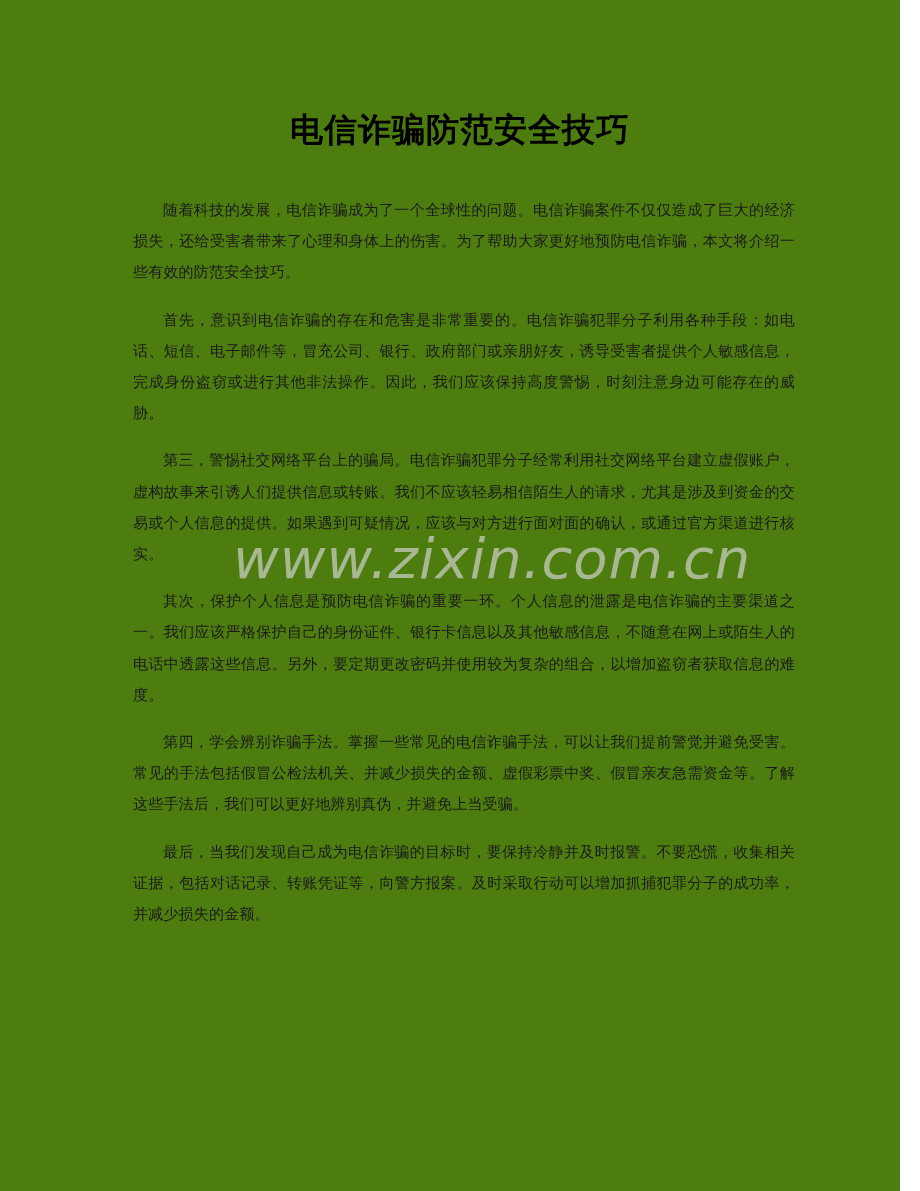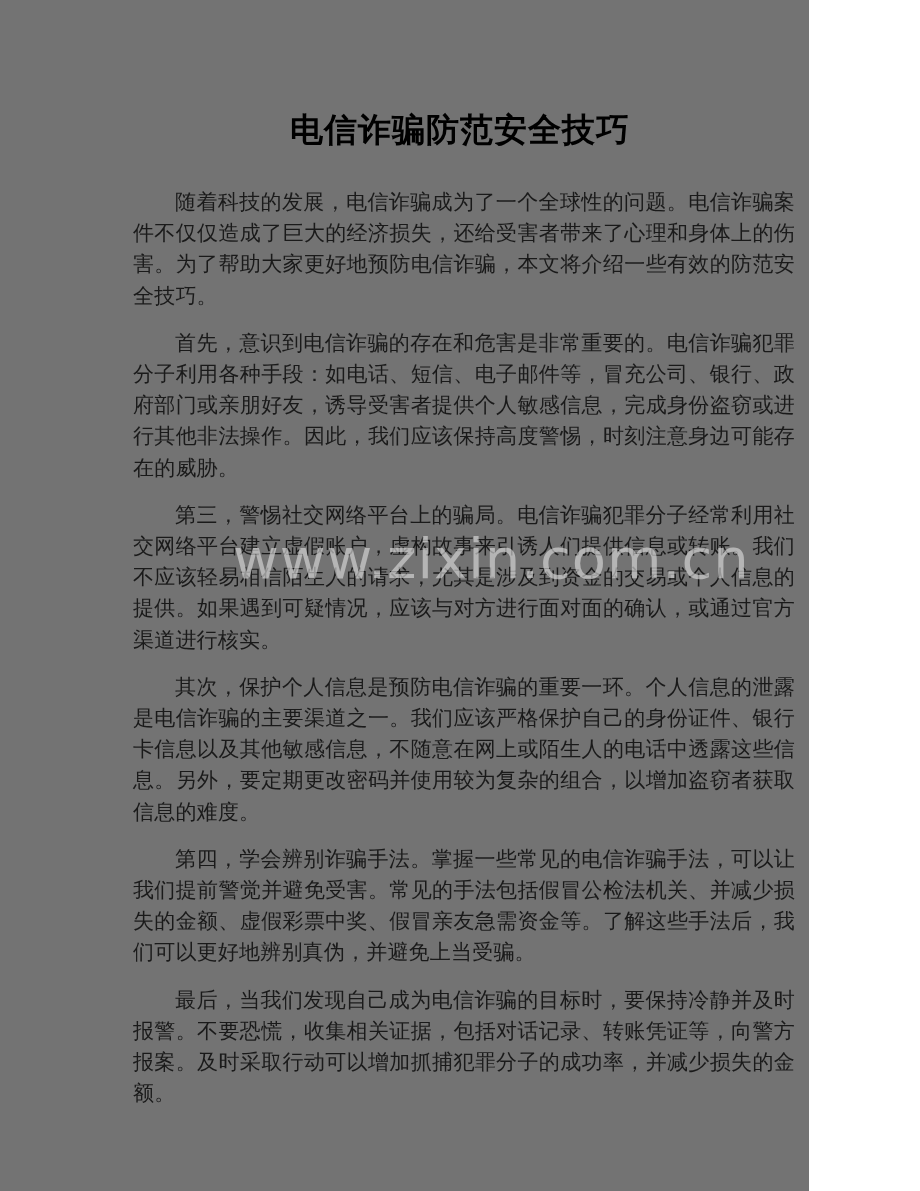--- a/index.html
+++ b/index.html
@@ -12,23 +12,23 @@
       height: 1191px;
       position: relative;
       overflow: hidden;
       font-family: "DejaVu Serif", "Liberation Serif", serif;
       color: #1a1a1a;
     }
     .page {
       position: absolute;
       left: 0;
       top: 0;
-      width: 809px;
+      width: 900px;
       height: 1191px;
-      background: #737373;
+      background: #4d7c0f;
     }
     .title {
       position: absolute;
       top: 108px;
       left: 0;
       width: 920px;
       text-align: center;
       font-family: "DejaVu Sans", "Liberation Sans", sans-serif;
       font-weight: bold;
       font-size: 33px;
@@ -36,39 +36,40 @@
       color: #000000;
       margin: 0;
     }
     .body-text {
       position: absolute;
       left: 133px;
       top: 183px;
       width: 662px;
     }
     .para {
-      margin: 4px 0 16px 0;
-      font-size: 21px;
+      margin: 12px 0 16px 0;
+      font-size: 15px;
       line-height: 31.2px;
       text-indent: 2em;
       text-align: justify;
       color: #1a1a1a;
       letter-spacing: 0.2px;
     }
     .watermark {
       position: absolute;
       left: 233px;
       top: 526px;
       font-family: "DejaVu Sans", "Liberation Sans", sans-serif;
       font-size: 56px;
       color: #d9d9d9;
       opacity: 0.65;
       letter-spacing: 1px;
       pointer-events: none;
       white-space: nowrap;
+      font-style: italic;
     }
   </style>
 </head>
 <body>
 
 <div class="page">
   <h1 class="title">电信诈骗防范安全技巧</h1>
 
   <div class="body-text">
     <p class="para">随着科技的发展，电信诈骗成为了一个全球性的问题。电信诈骗案件不仅仅造成了巨大的经济损失，还给受害者带来了心理和身体上的伤害。为了帮助大家更好地预防电信诈骗，本文将介绍一些有效的防范安全技巧。</p>

